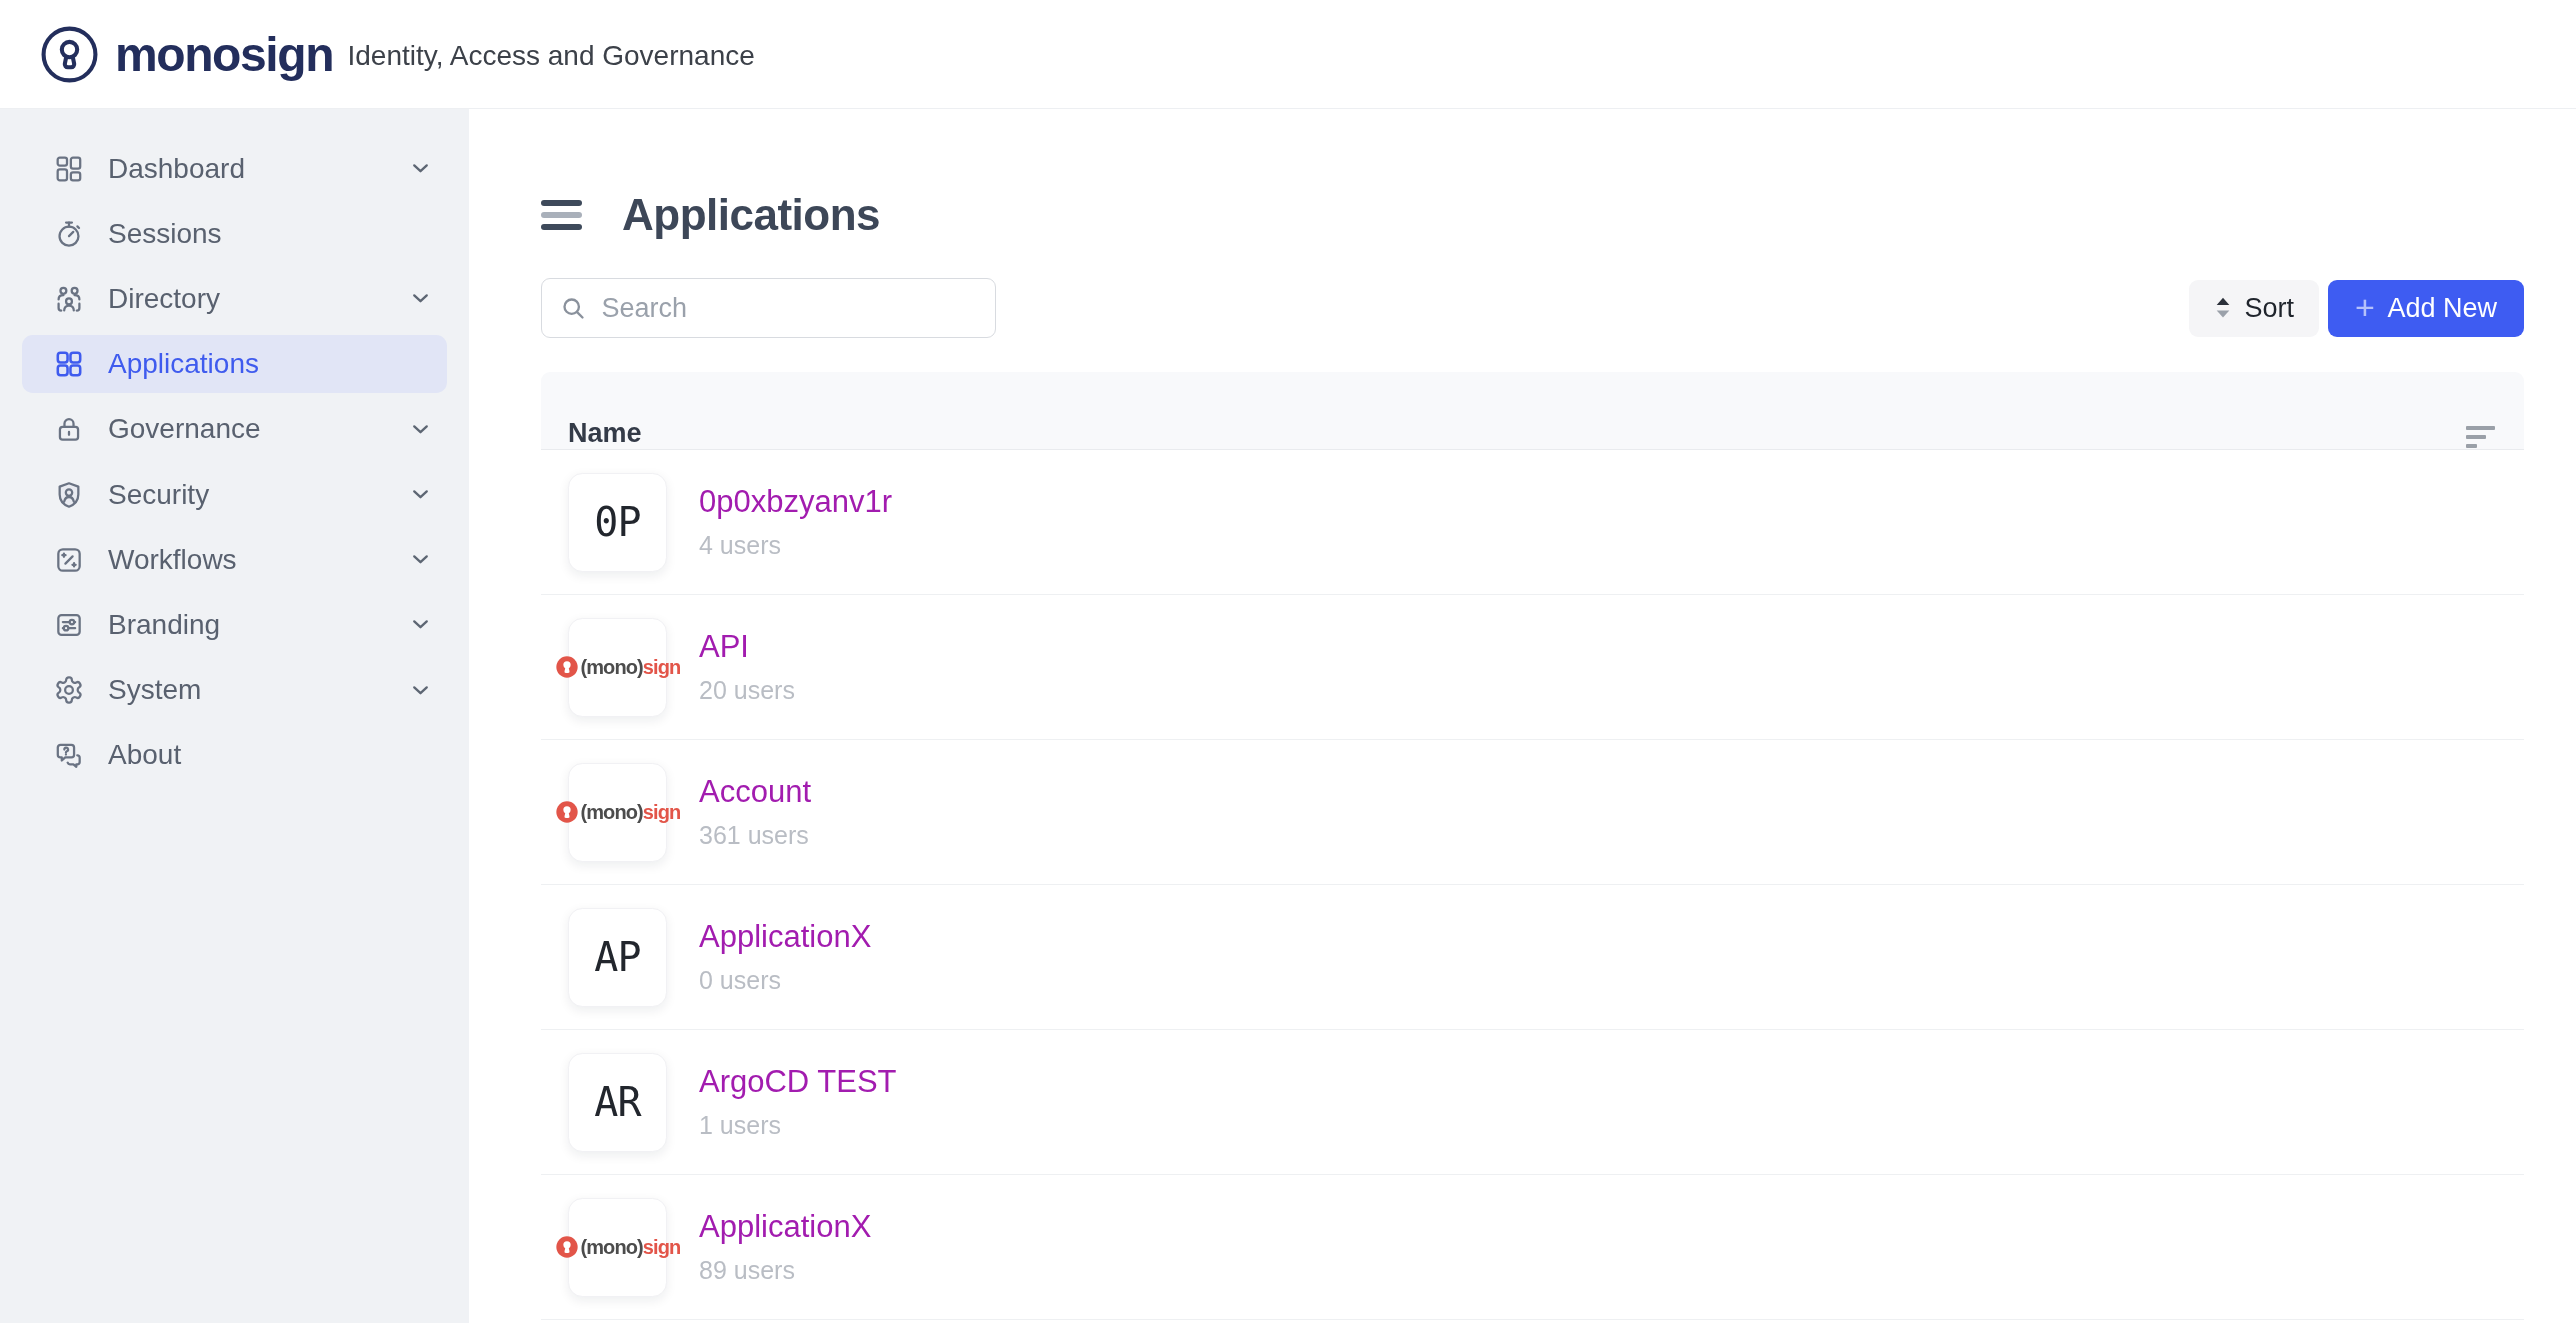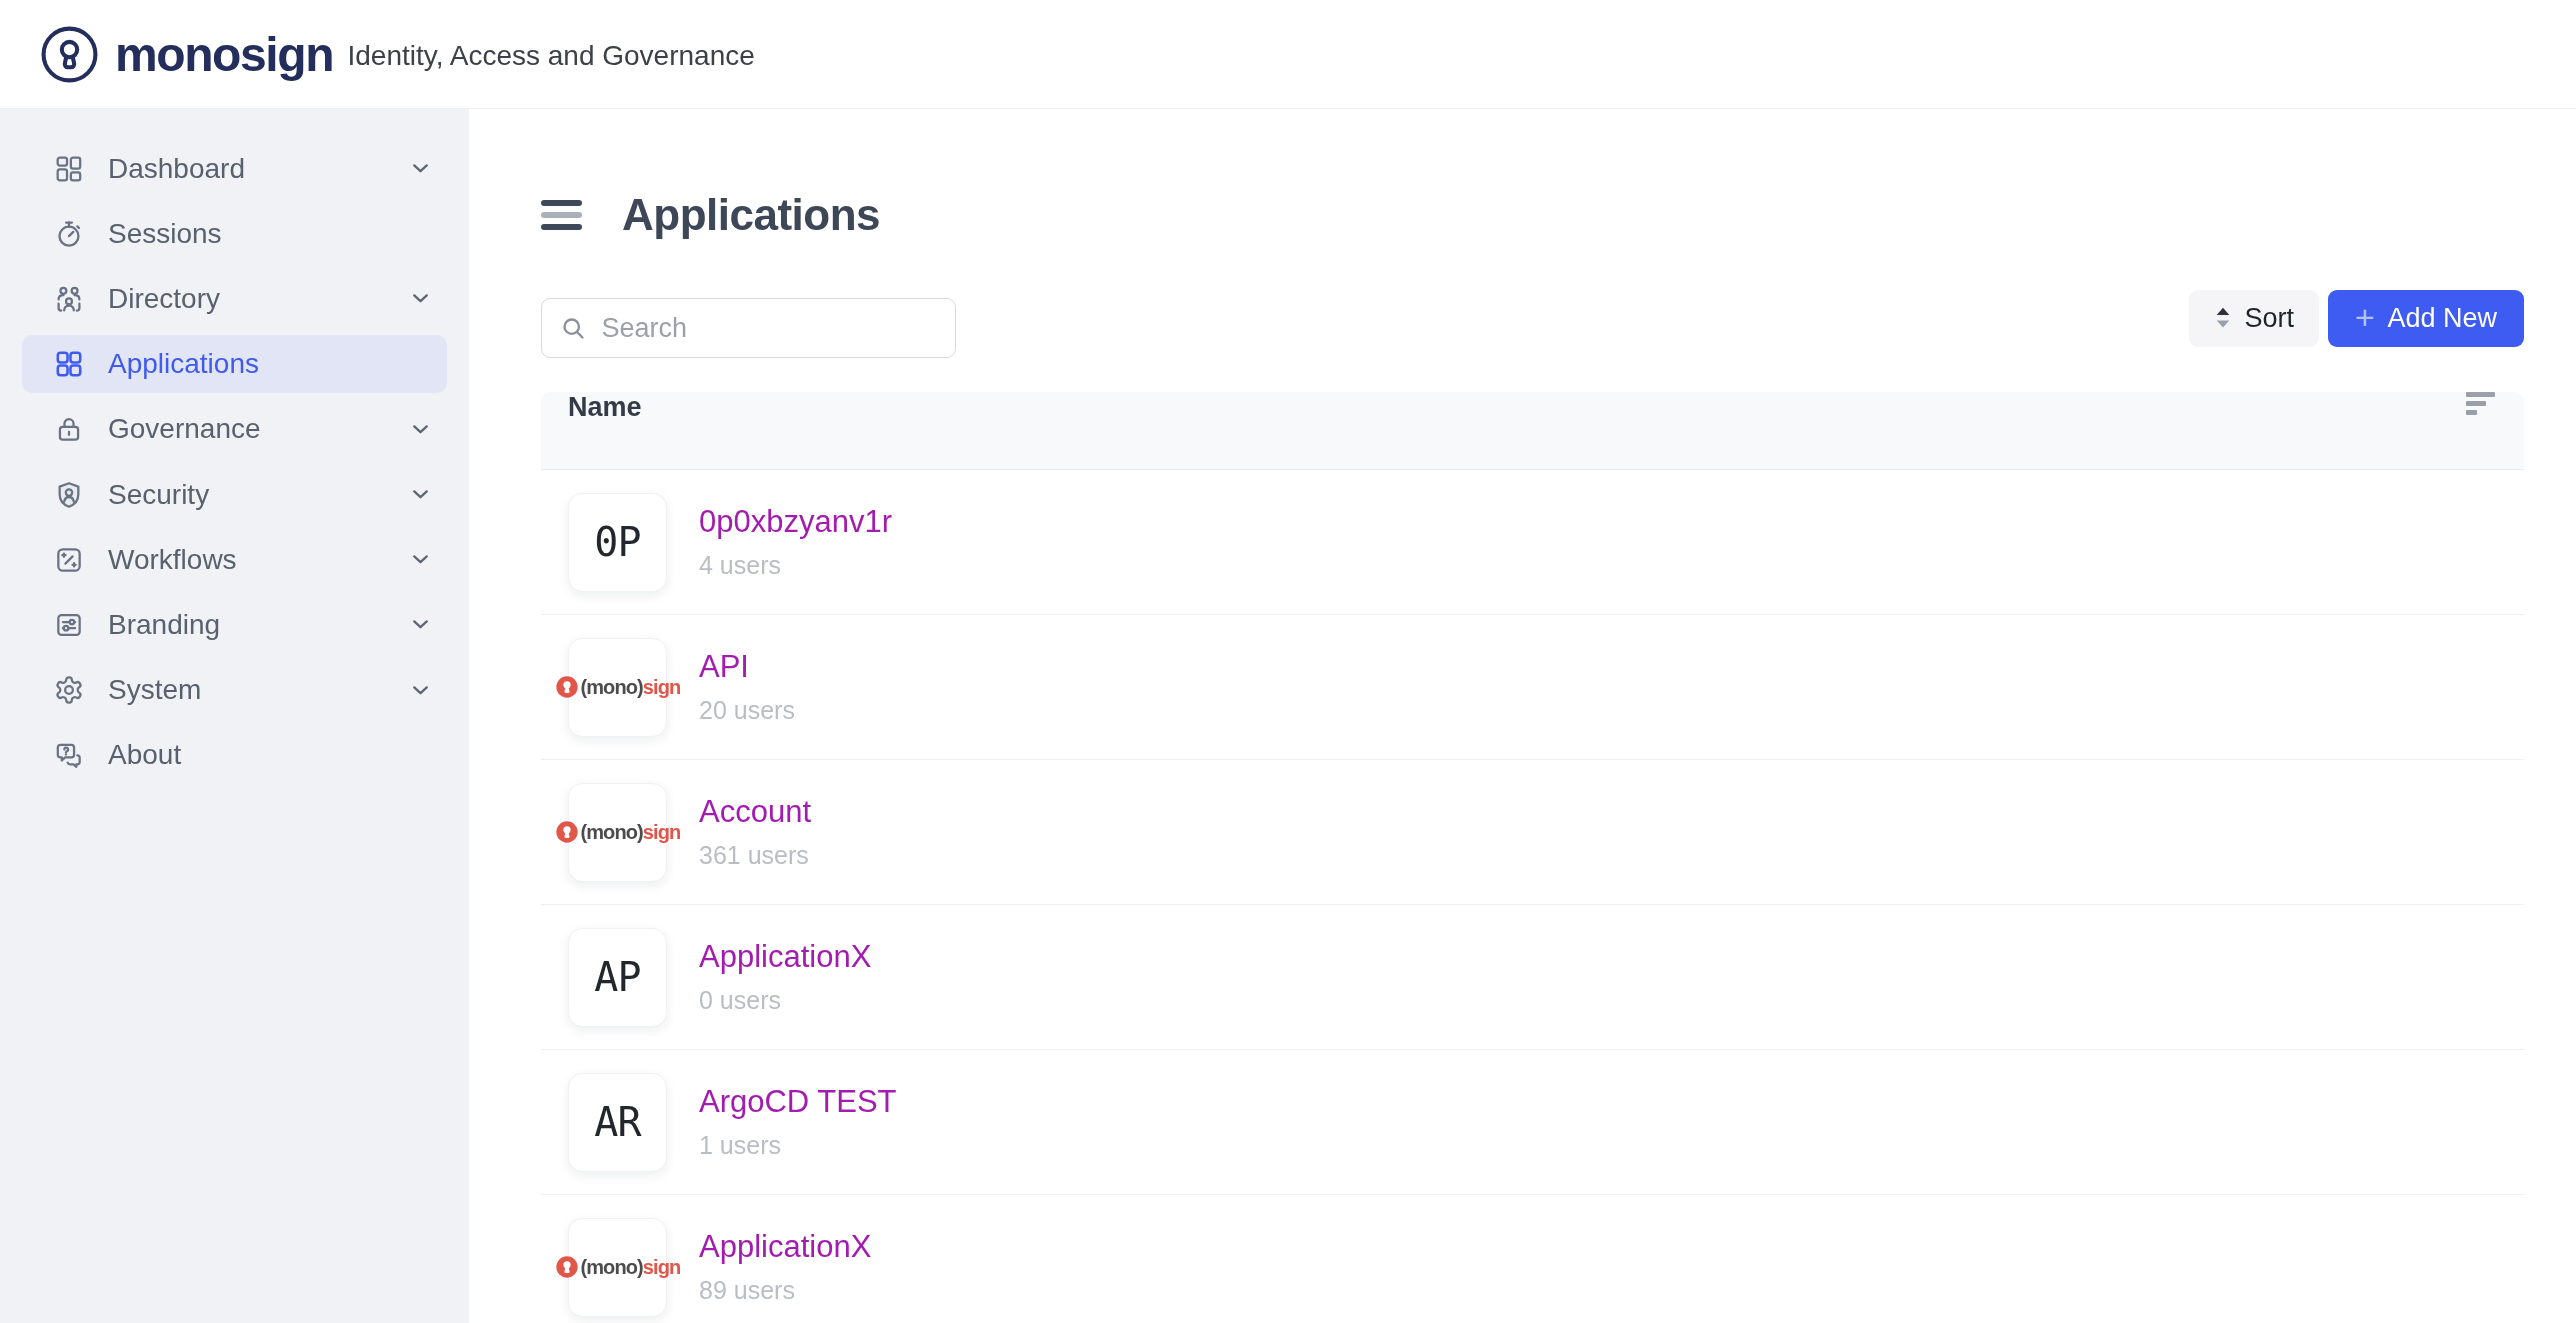--- a/index.html
+++ b/index.html
@@ -56,22 +56,22 @@
     background:#ffffff; padding:0 52px 0 72px;
   }
   .title-row { margin-top:78px; display:flex; align-items:center; height:56px; }
   .hamburger { width:41px; height:31px; display:flex; flex-direction:column; justify-content:space-between; cursor:pointer; }
   .hamburger i { display:block; height:6.3px; border-radius:3.2px; background:#3e4a5b; }
   .hamburger i.mid { background:#a9b0ba; }
   .page-title { font-size:44px; font-weight:600; color:#3d4758; margin-left:40px; letter-spacing:-0.5px; }
 
   .controls-row { margin-top:35px; display:flex; align-items:center; justify-content:space-between; }
   .search-box {
-    width:415px; height:60px; border:1.8px solid #d8dbe0; border-radius:9px;
-    display:flex; align-items:center; padding:0 18px; background:#fff;margin-top:20px;
+    width:455px; height:60px; border:1.8px solid #d8dbe0; border-radius:9px;
+    display:flex; align-items:center; padding:0 18px; background:#fff;
   }
   .search-box svg { width:27px; height:27px; flex:0 0 auto; }
   .search-box input {
     border:none; outline:none; font-size:27px; color:#3d4450;
     margin-left:14.4px; width:100%; font-family:"Liberation Sans", sans-serif; background:transparent;
   }
   .search-box input::placeholder { color:#9aa1ab; }
   .btn-group { display:flex; align-items:center; gap:9px; }
   .btn-sort {
     height:57px; padding:0 25px; background:#f5f5f7; border:none; border-radius:9px;
@@ -82,21 +82,21 @@
     height:57px; padding:0 27px; background:#3e5cf2; border:none; border-radius:9px;
     display:flex; align-items:center; gap:12.6px; font-size:27px; color:#ffffff;
     font-family:"Liberation Sans", sans-serif; cursor:pointer;
   }
   .btn-add .plus { font-size:34px; line-height:1; color:rgba(255,255,255,.62); font-weight:400; margin-top:-2.7px; }
 
   .table { margin-top:34px; }
   .table-header {
     height:78px; background:#f8f9fb; border-bottom:0.9px solid #e9ebee;
     border-radius:9px 9px 0 0;
-    display:flex; align-items:flex-start; justify-content:space-between; padding:0 27px;gap:14px;
+    display:flex; align-items:flex-end; justify-content:space-between; padding:0 27px;gap:14px;
   }
   .th-name { font-size:27px; font-weight:700; color:#343b48; }
   .filter-icon { width:31px; height:23.4px; cursor:pointer; }
   .filter-icon i { display:block; background:#9aa0a8; height:4.5px; border-radius:0.9px; margin-bottom:4.5px; }
   .filter-icon i:nth-child(1){ width:29px; }
   .filter-icon i:nth-child(2){ width:20px; }
   .filter-icon i:nth-child(3){ width:10.8px; }
 
   .app-row {
     height:145px; border-bottom:0.9px solid #eef0f2;

